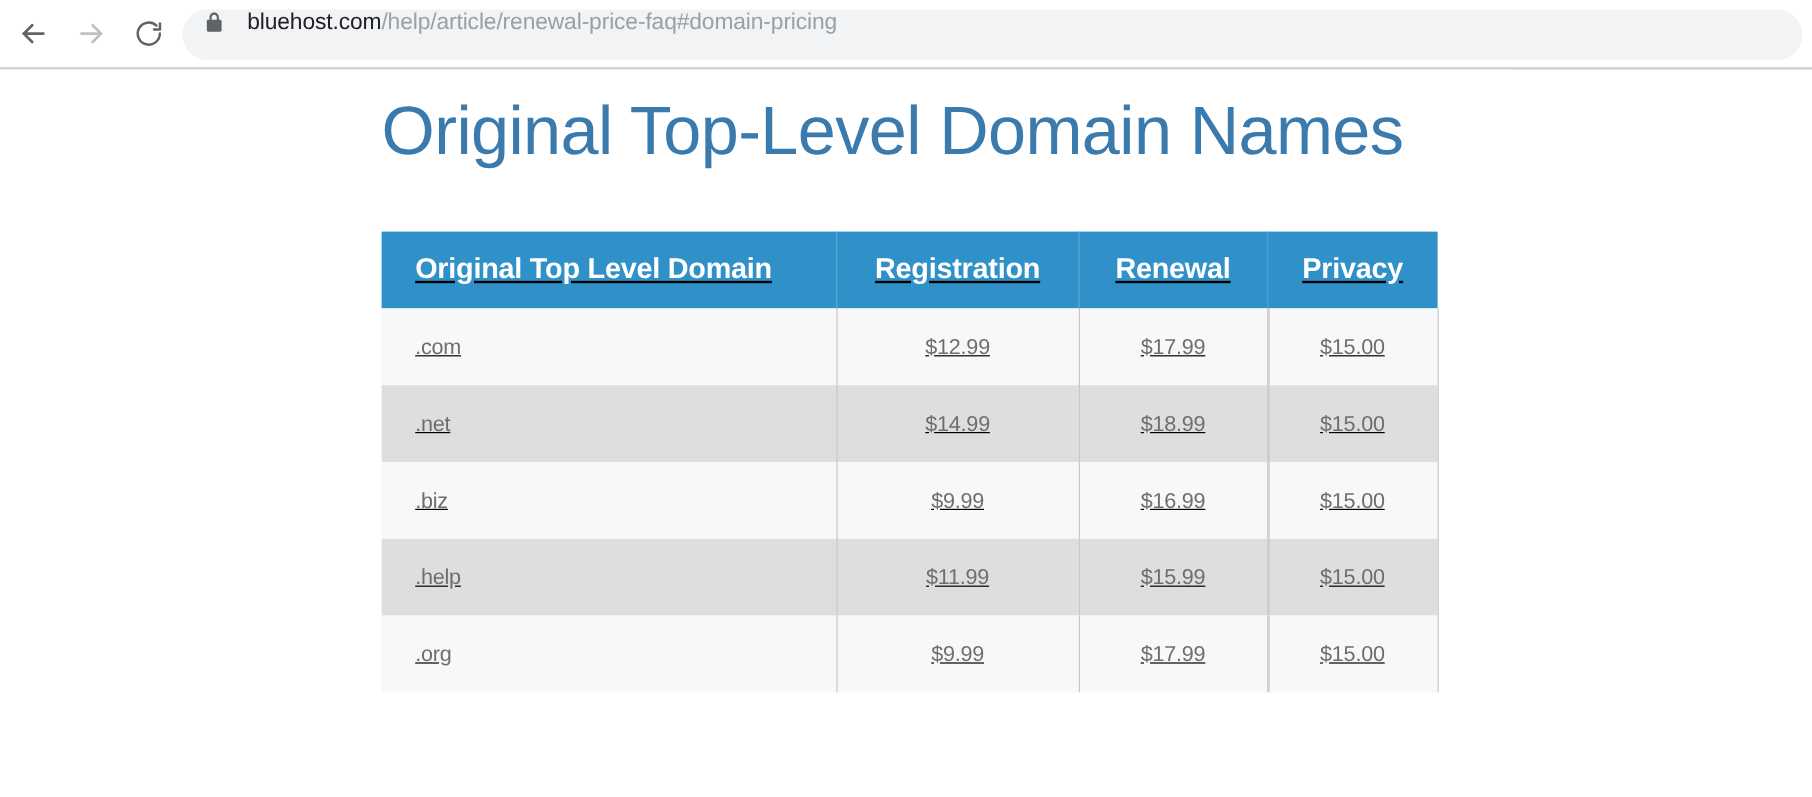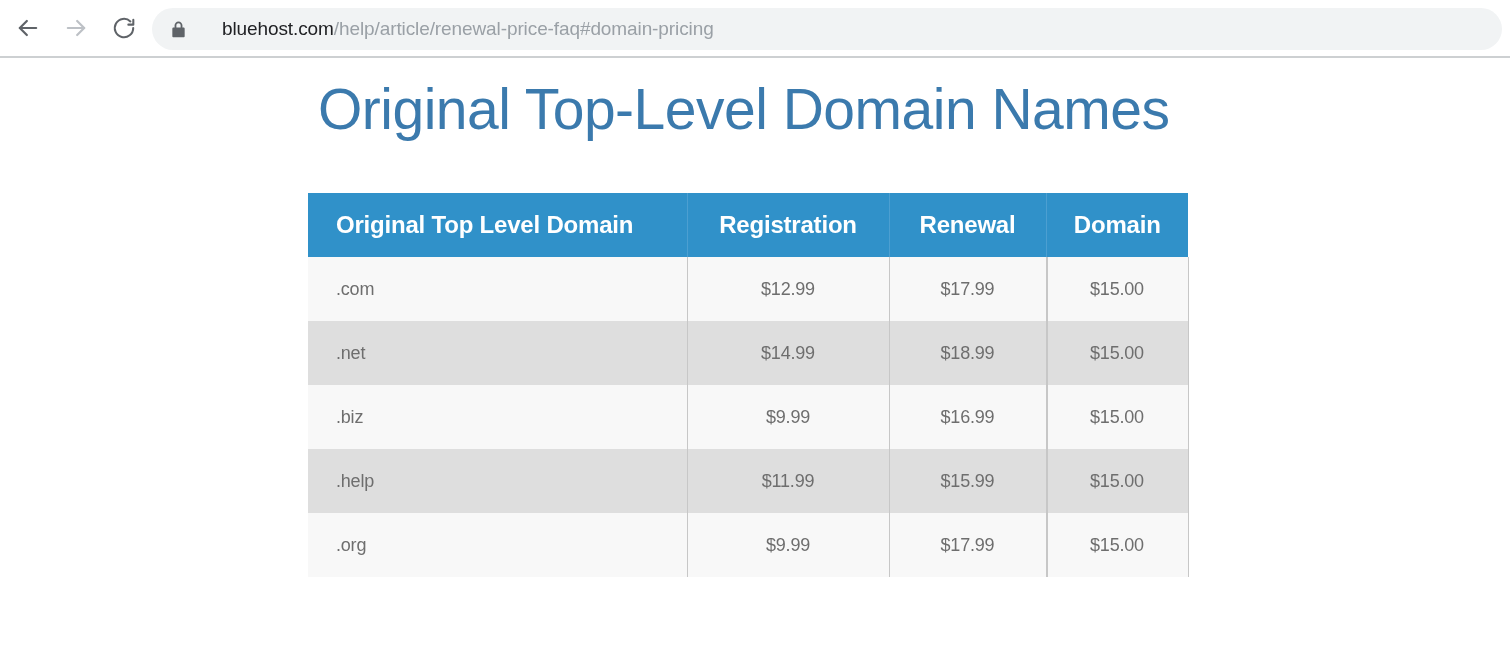--- a/index.html
+++ b/index.html
@@ -42,24 +42,23 @@
 
   .omnibox {
     position: absolute;
     left: 152px;
     top: 8px;
     width: 1350px;
     height: 42px;
     background: #f1f3f4;
     border-radius: 21px;
     display: flex;
-    align-items: center;
+    align-items: flex-start;
     padding: 0 18px;
     cursor: text;
-    gap: 16px;
   }
   .lock-icon {
     width: 16px; height: 20px;
     flex: 0 0 auto;
     display: flex;
     align-items: center;
     justify-content: center;
     margin-right: 20px;
   }
   .url-text {
@@ -91,25 +90,26 @@
     font-weight: 400;
     color: #3b7aad;
     letter-spacing: -0.5px;
     line-height: 1.1;
     white-space: nowrap;
     margin: 0;
   }
 
   .price-table {
     position: absolute;
-    left: 308px;
+    left: 318px;
     top: 135px;
     width: 880px;
     border-collapse: collapse;
     table-layout: fixed;
+    text-decoration: underline;
   }
   .price-table th {
     background: #3091c9;
     color: #ffffff;
     font-size: 24px;
     font-weight: bold;
     height: 64px;
     padding: 0 0 0 0;
     border-right: 1px solid #4c9fd1;
     letter-spacing: -0.2px;
@@ -199,21 +199,21 @@
       <col class="col-w-domain">
         <col class="col-w-reg">
         <col class="col-w-ren">
         <col class="col-w-priv">
     </colgroup>
     <thead>
       <tr>
         <th class="col-domain">Original Top Level Domain</th>
         <th>Registration</th>
         <th>Renewal</th>
-        <th>Domain</th>
+        <th>Privacy</th>
       </tr>
     </thead>
     <tbody>
       <tr class="row-odd">
         <td class="col-domain">.com</td>
         <td>$12.99</td>
         <td>$17.99</td>
         <td>$15.00</td>
       </tr>
       <tr class="row-even">

